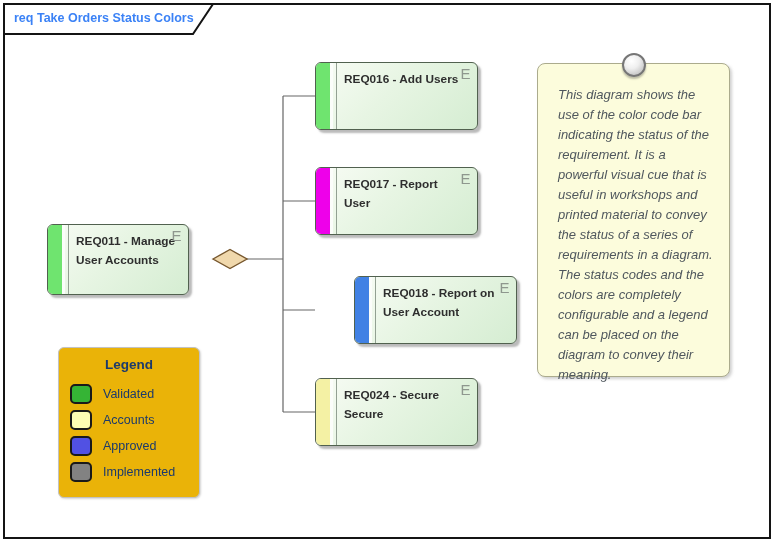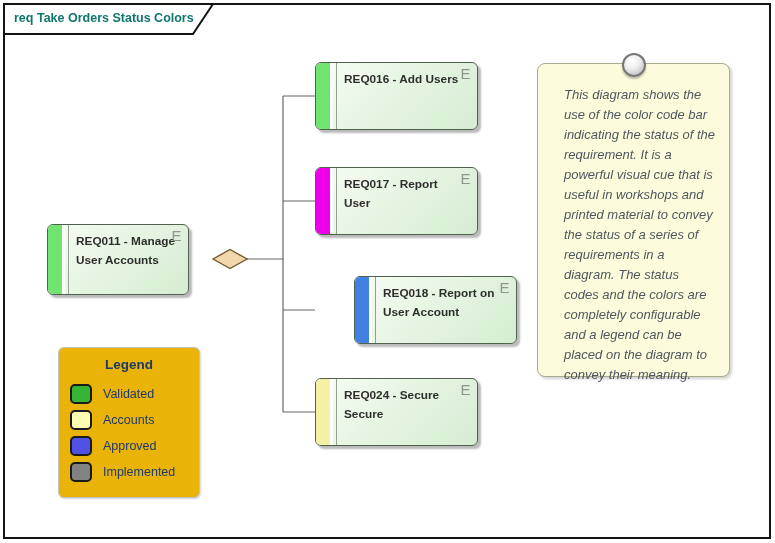--- a/index.html
+++ b/index.html
@@ -2,21 +2,21 @@
 <html><head>
 <meta charset="utf-8">
 <style>
   * { margin:0; padding:0; box-sizing:border-box; }
   body { font-family: "Liberation Sans", sans-serif; background:#fff; }
   .canvas { position:relative; width:775px; height:543px; background:#fff; overflow:hidden; }
 
   .frame { position:absolute; left:3px; top:3px; right:4px; bottom:4px; border:2px solid #141414; }
 
   .tab-svg { position:absolute; left:3px; top:3px; }
-  .tab-label { position:absolute; left:14px; top:11px; font-size:12.5px; font-weight:bold; color:#0f766e; white-space:nowrap; }
+  .tab-label { position:absolute; left:14px; top:11px; font-size:12.5px; font-weight:bold; color:#3b82f6; white-space:nowrap; }
 
   .connector-layer { position:absolute; left:0; top:0; width:775px; height:543px; }
   .conn-line { stroke:#666; stroke-width:1.2; fill:none; }
 
   .req-box { position:absolute; border:1px solid #51614f; border-radius:6px; overflow:hidden;
              background:linear-gradient(135deg, #f8fcf5 0%, #e7f5e3 45%, #d5edd2 100%);
              box-shadow:3px 3px 2px rgba(130,130,130,0.55); }
   .status-bar { position:absolute; left:0; top:0; bottom:0; width:17px; border-right:3px solid #fbfdfa; }
   .bar-sep { position:absolute; left:20px; top:0; bottom:0; width:1px; background:#92a092; }
   .req-name { position:absolute; left:28px; top:7px; right:12px; font-size:11.8px; font-weight:bold;
@@ -33,21 +33,21 @@
   .legend-swatch { width:22px; height:20px; border:2px solid #1a1a1a; border-radius:5px; flex:none; }
   .legend-label { margin-left:11px; font-size:12.5px; color:#1c3a6b; }
 
   .note { position:absolute; left:537px; top:63px; width:193px; height:314px;
           background:#fcfcdc; border:1px solid #abab8d; border-radius:8px;
           box-shadow:2px 2px 3px rgba(140,140,140,0.4); }
   .note-pin { position:absolute; left:50%; top:-11px; margin-left:-12px; width:24px; height:24px;
               border-radius:50%; border:2px solid #767676;
               background:radial-gradient(circle at 38% 30%, #ffffff 0%, #efefef 40%, #cdcdcd 72%, #bfbfbf 100%);
               box-shadow:0 2px 2px rgba(0,0,0,0.25); }
-  .note-text { padding:21px 12px 0 26px; font-size:13px; font-style:italic; color:#4f575d; line-height:20px; }
+  .note-text { padding:21px 12px 0 20px; font-size:13px; font-style:italic; color:#4f575d; line-height:20px; }
 </style>
 </head>
 <body>
 
 <div class="canvas">
 
   <div class="frame"></div>
 
   <svg class="connector-layer" viewBox="0 0 775 543">
     <path class="conn-line" d="M247 259 H283 M283 96 V412 M283 96 H315 M283 201 H315 M283 310 H315 M283 412 H315"></path>

